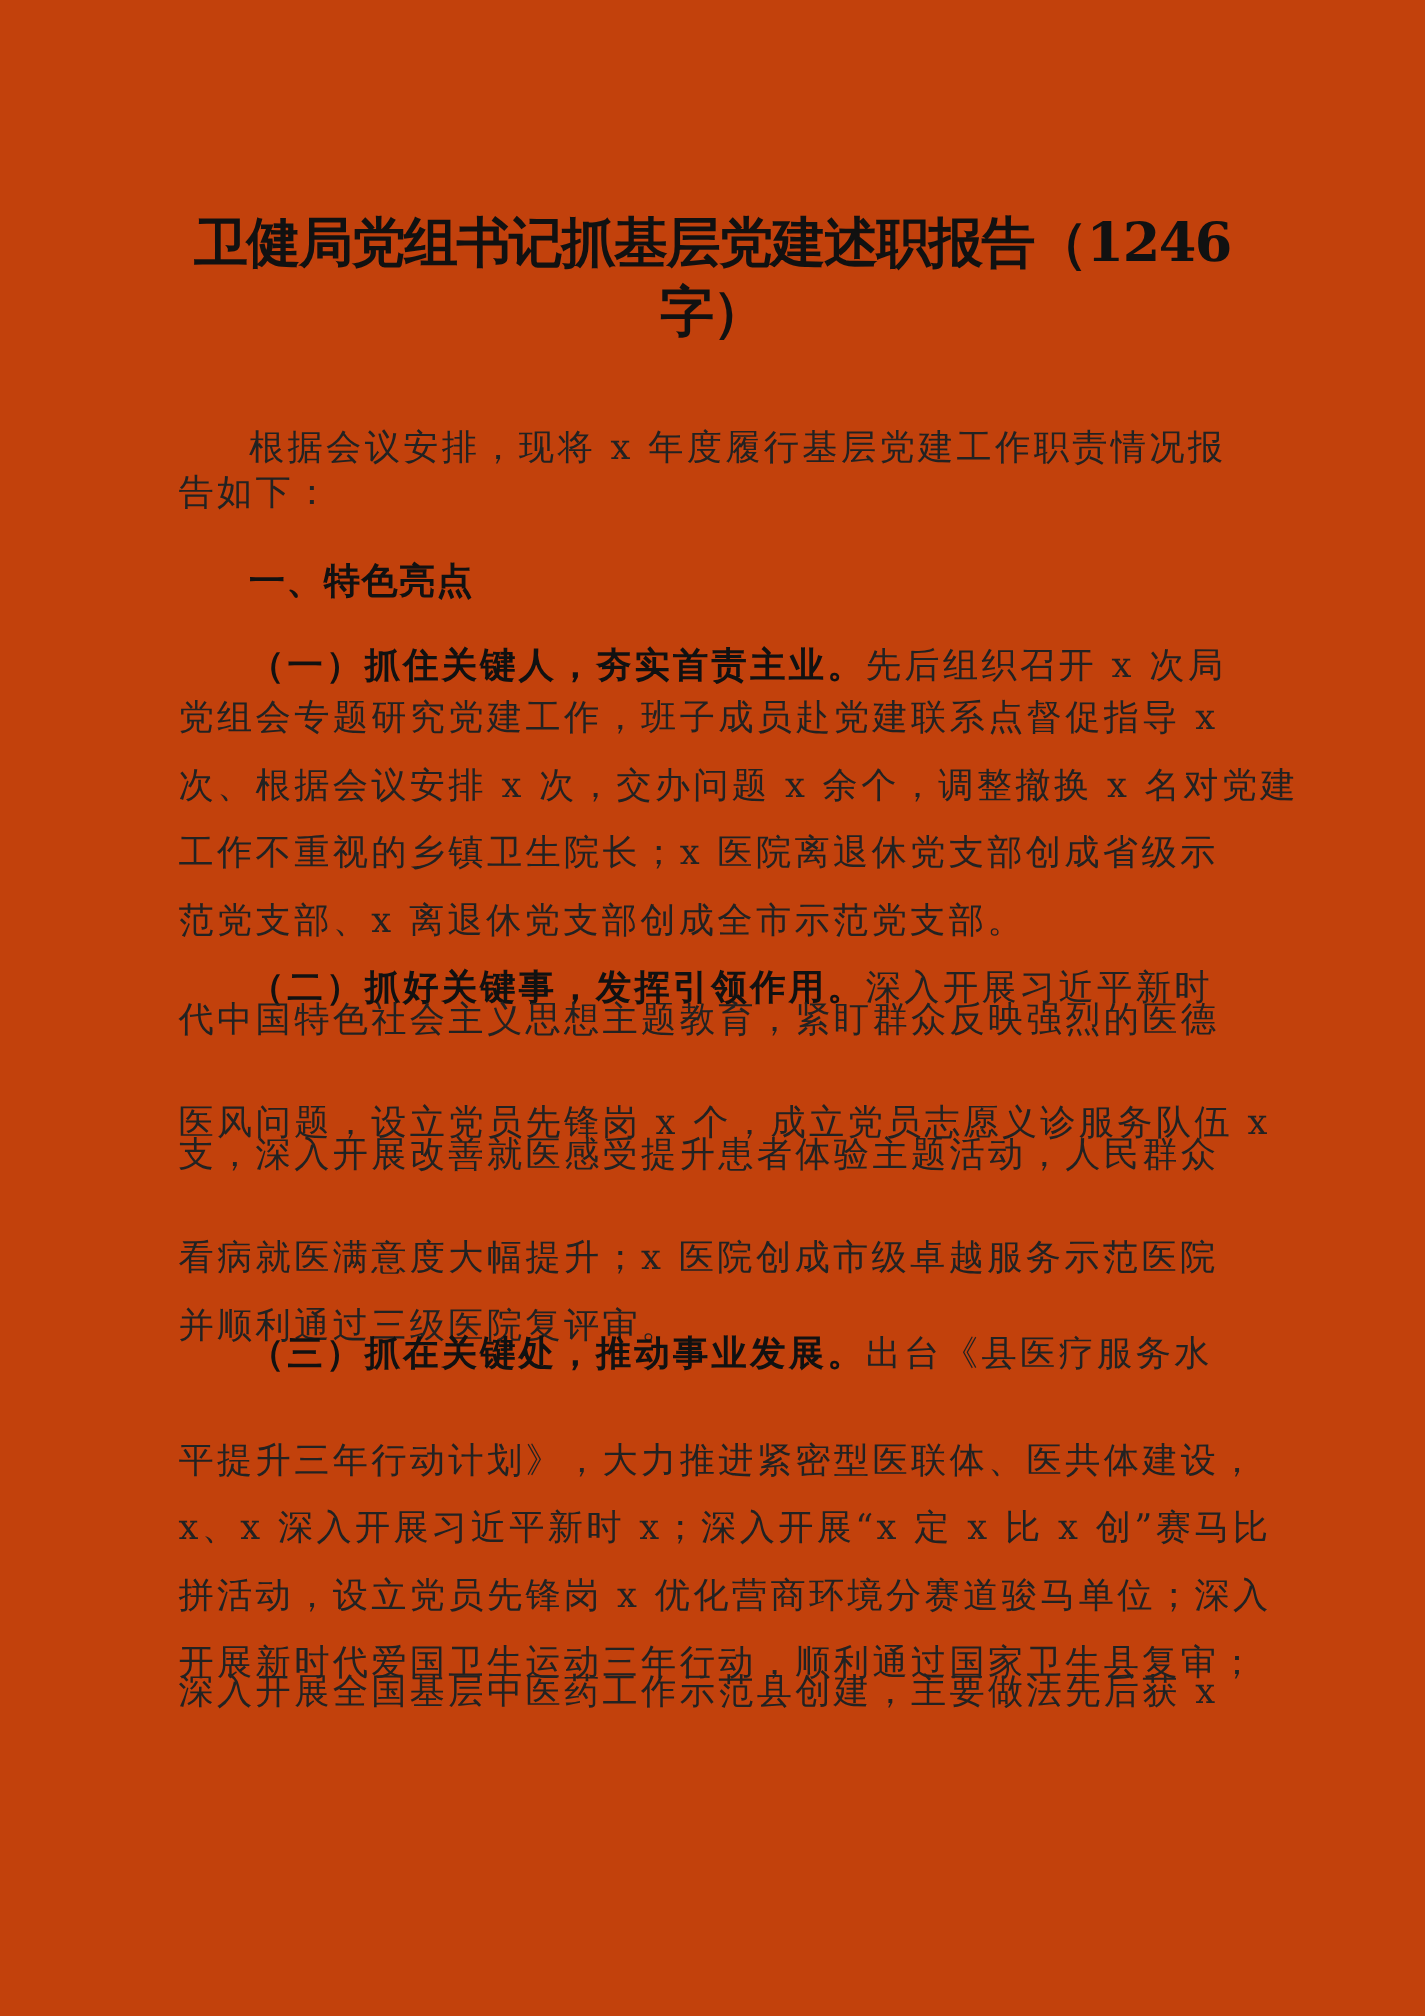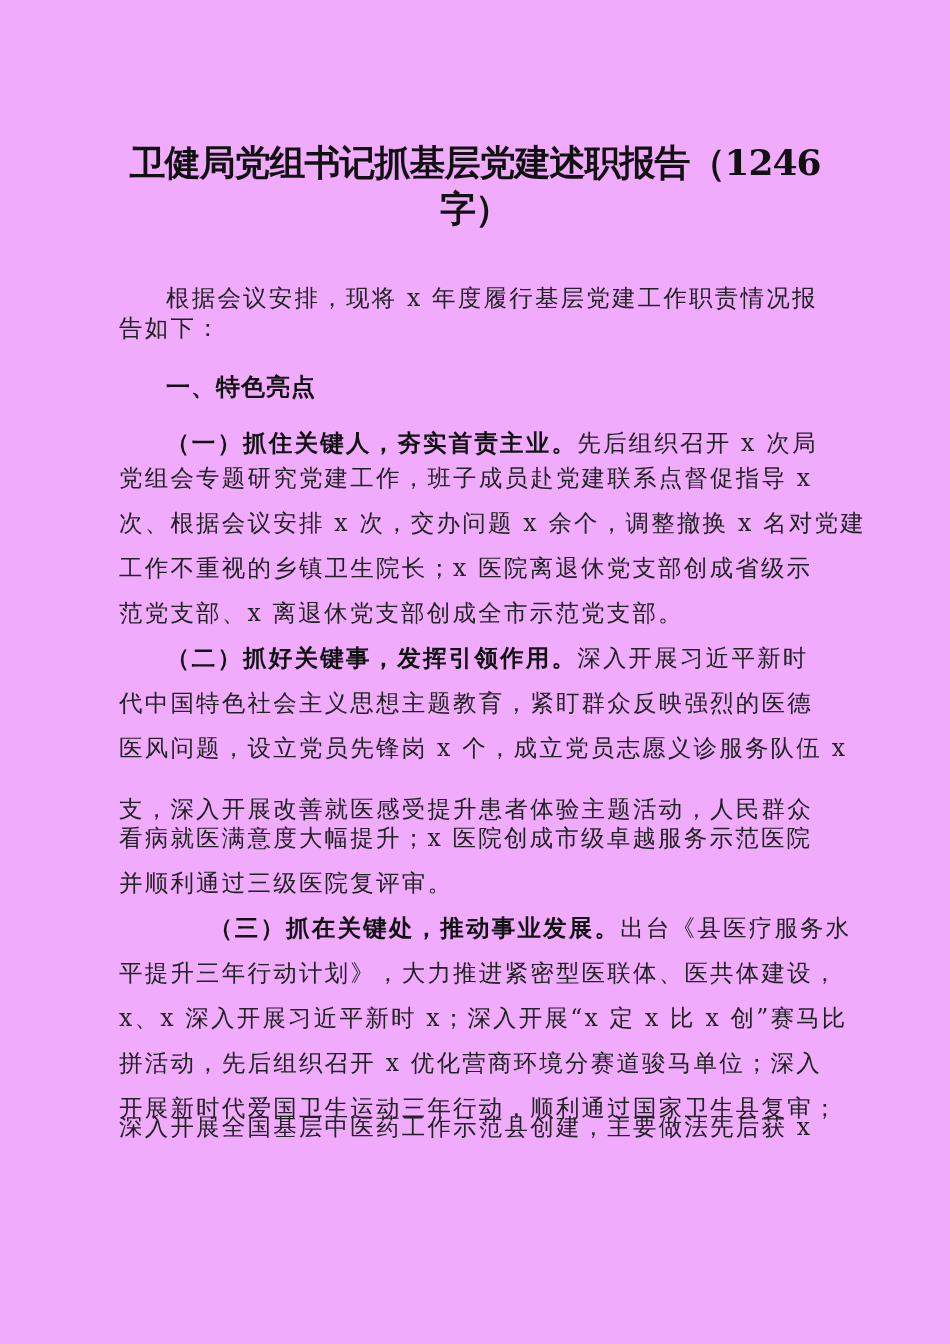--- a/index.html
+++ b/index.html
@@ -13,21 +13,21 @@
       position: relative;
       overflow: hidden;
       color: #1a1a1a;
     }
     .page {
       position: absolute;
       left: 0;
       top: 0;
       width: 950px;
       height: 1344px;
-      background: #f0abfc;
+      background: #c2410c;
     }
     .title {
       position: absolute;
       left: 100px;
       width: 750px;
       text-align: center;
       font-family: "DejaVu Serif", "Liberation Serif", serif;
       font-weight: bold;
       font-size: 36px;
       line-height: 50px;
@@ -79,27 +79,27 @@
 
     <div class="line indent section-heading" style="top:372px;text-align:center;">一、特色亮点</div>
 
     <div class="line indent" style="top:418px;margin-top:10px;"><span class="lead">（一）抓住关键人，夯实首责主业。</span><span>先后组织召开 x 次局</span></div>
     <div class="line" style="top:463px;">党组会专题研究党建工作，班子成员赴党建联系点督促指导 x</div>
     <div class="line" style="top:508px;">次、根据会议安排 x 次，交办问题 x 余个，调整撤换 x 名对党建</div>
     <div class="line" style="top:553px;">工作不重视的乡镇卫生院长；x 医院离退休党支部创成省级示</div>
     <div class="line" style="top:598px;">范党支部、x 离退休党支部创成全市示范党支部。</div>
 
     <div class="line indent" style="top:643px;"><span class="lead">（二）抓好关键事，发挥引领作用。</span><span>深入开展习近平新时</span></div>
-    <div class="line" style="top:688px;">代中国特色社会主义思想主题教育，紧盯群众反映强烈的医德</div>
+    <div class="line" style="top:664px;">代中国特色社会主义思想主题教育，紧盯群众反映强烈的医德</div>
     <div class="line" style="top:733px;text-align:right;">医风问题，设立党员先锋岗 x 个，成立党员志愿义诊服务队伍 x</div>
-    <div class="line" style="top:794px;">支，深入开展改善就医感受提升患者体验主题活动，人民群众</div>
+    <div class="line" style="top:754px;">支，深入开展改善就医感受提升患者体验主题活动，人民群众</div>
     <div class="line" style="top:823px;">看病就医满意度大幅提升；x 医院创成市级卓越服务示范医院</div>
     <div class="line" style="top:868px;">并顺利通过三级医院复评审。</div>
 
-    <div class="line indent" style="top:913px;margin-left:43px;"><span class="lead">（三）抓在关键处，推动事业发展。</span><span>出台《县医疗服务水</span></div>
+    <div class="line indent" style="top:887px;"><span class="lead">（三）抓在关键处，推动事业发展。</span><span>出台《县医疗服务水</span></div>
     <div class="line" style="top:958px;">平提升三年行动计划》，大力推进紧密型医联体、医共体建设，</div>
     <div class="line" style="top:1003px;">x、x 深入开展习近平新时 x；深入开展“x 定 x 比 x 创”赛马比</div>
-    <div class="line" style="top:1048px;">拼活动，先后组织召开 x 优化营商环境分赛道骏马单位；深入</div>
+    <div class="line" style="top:1048px;">拼活动，设立党员先锋岗 x 优化营商环境分赛道骏马单位；深入</div>
     <div class="line" style="top:1093px;">开展新时代爱国卫生运动三年行动，顺利通过国家卫生县复审；</div>
     <div class="line" style="top:1112px;">深入开展全国基层中医药工作示范县创建，主要做法先后获 x</div>
 
   </div>
 </div>
 
 </body></html>

